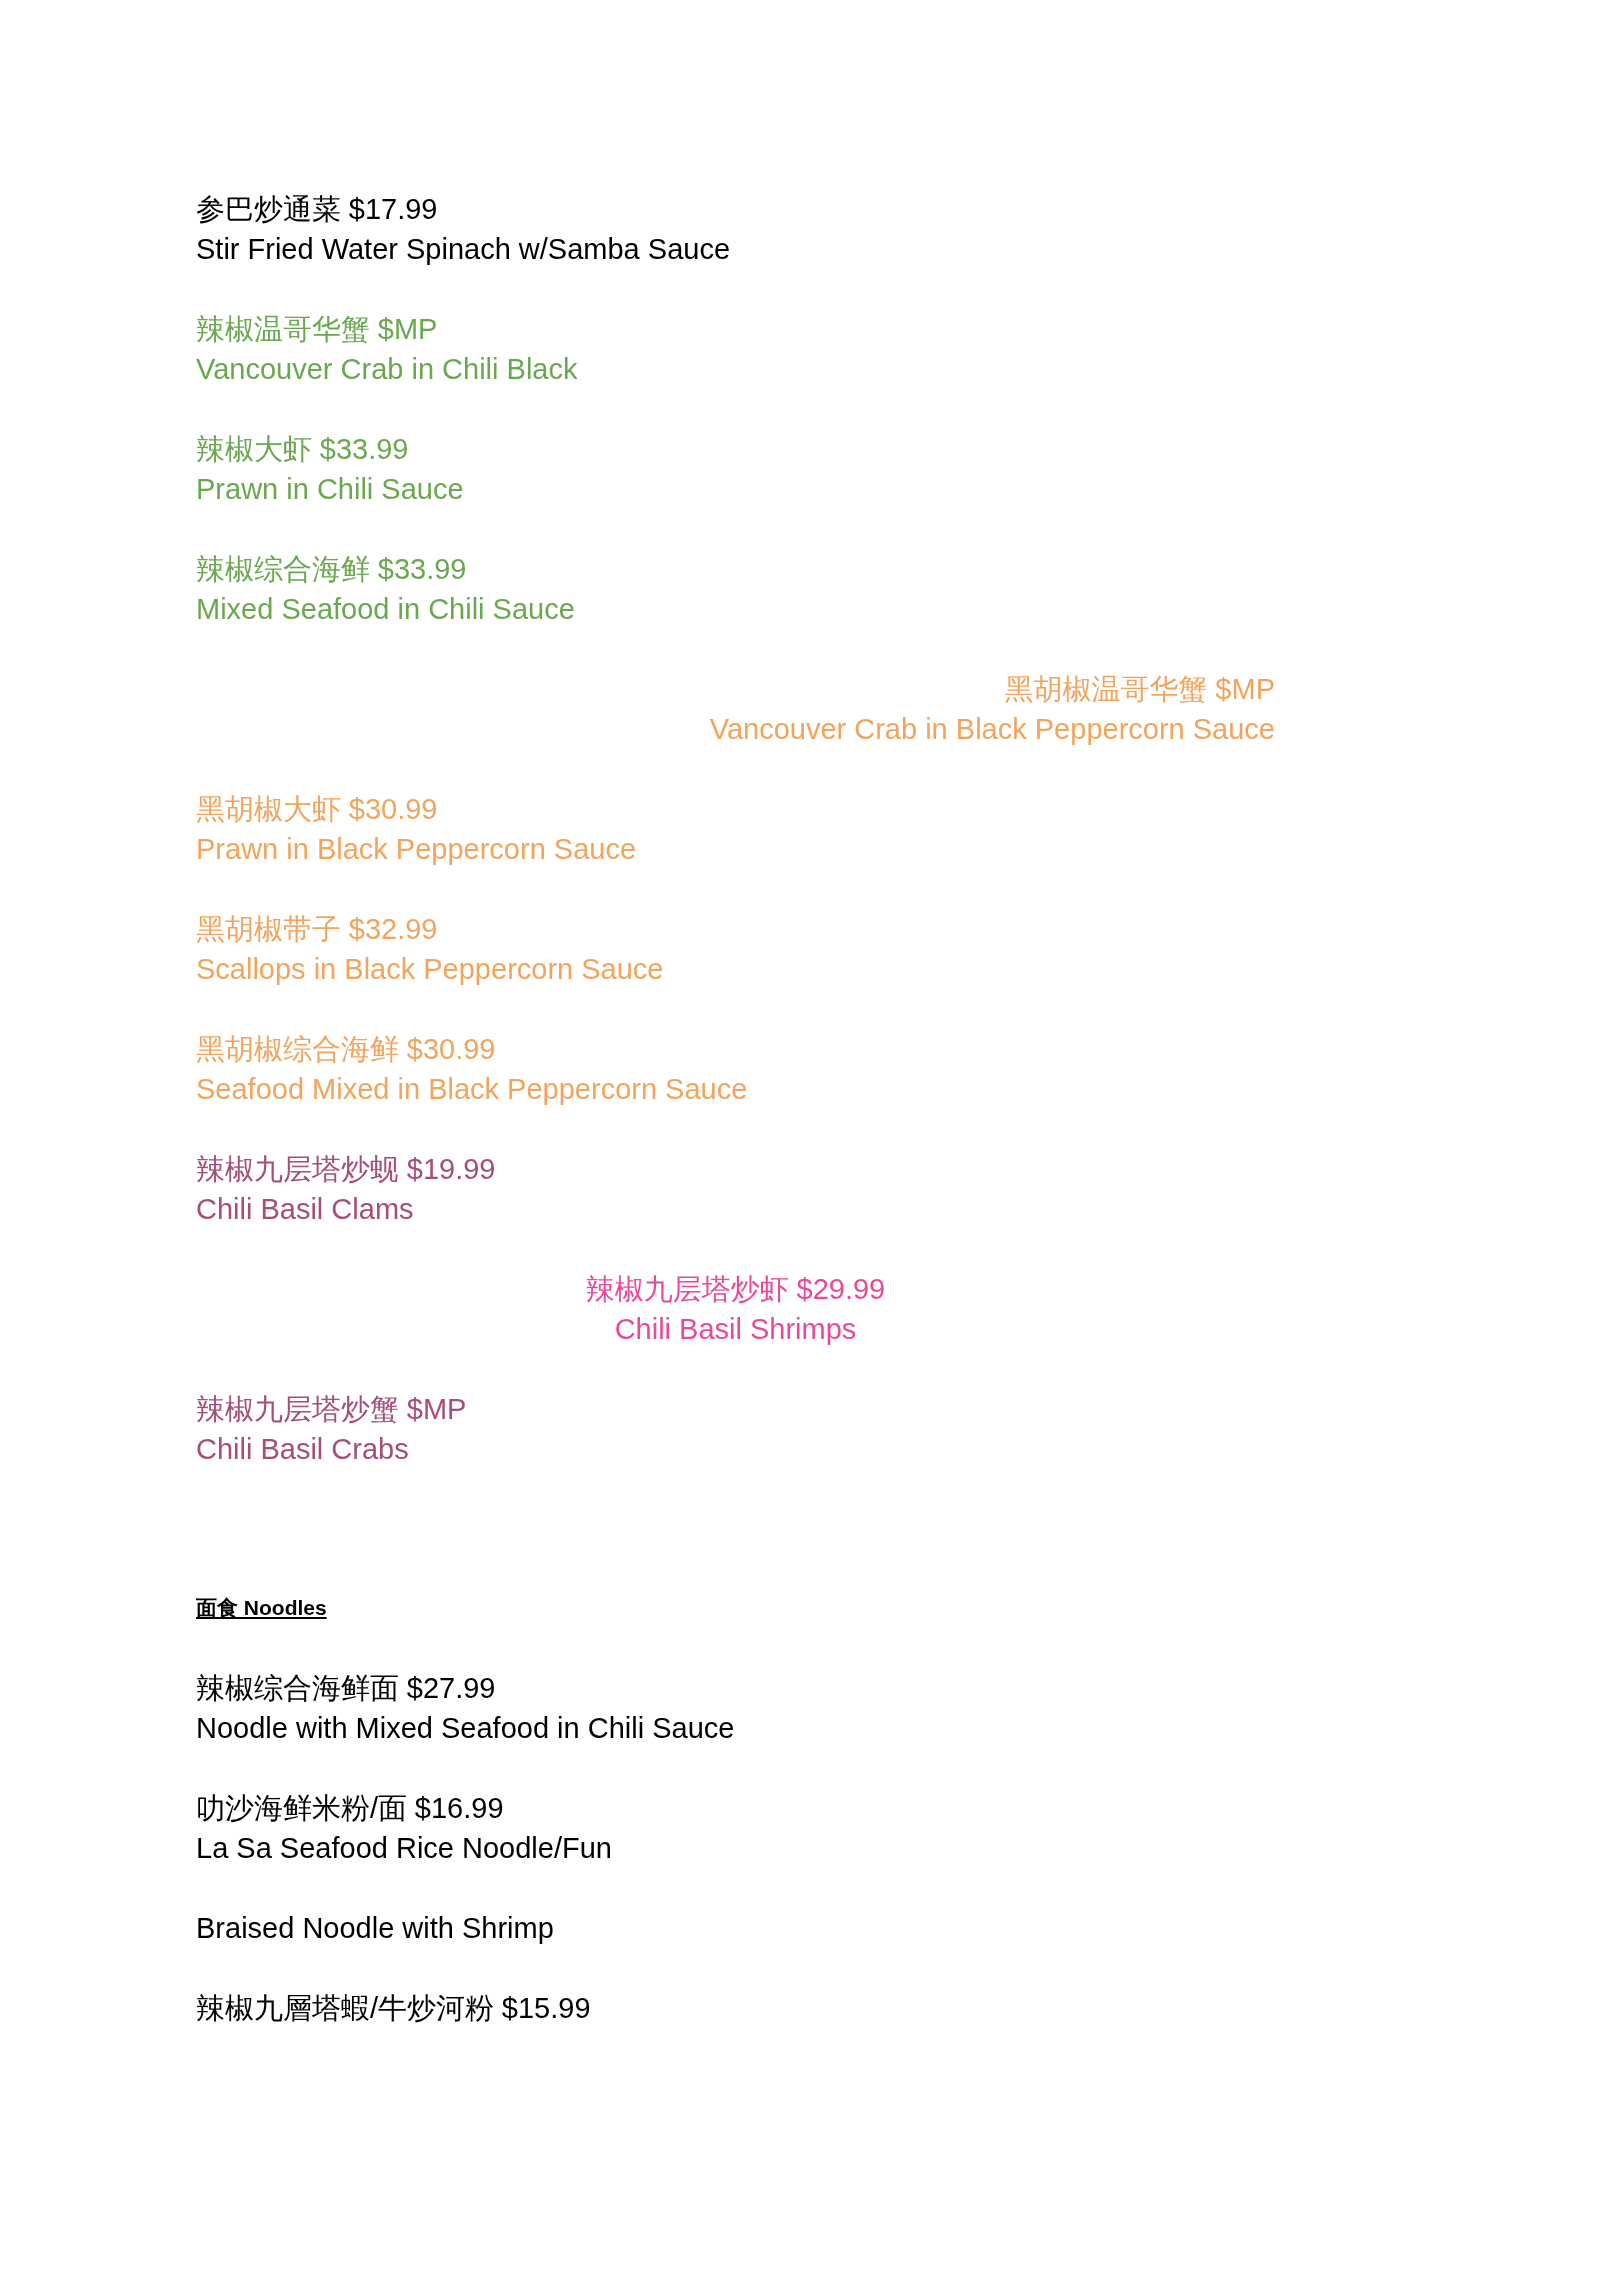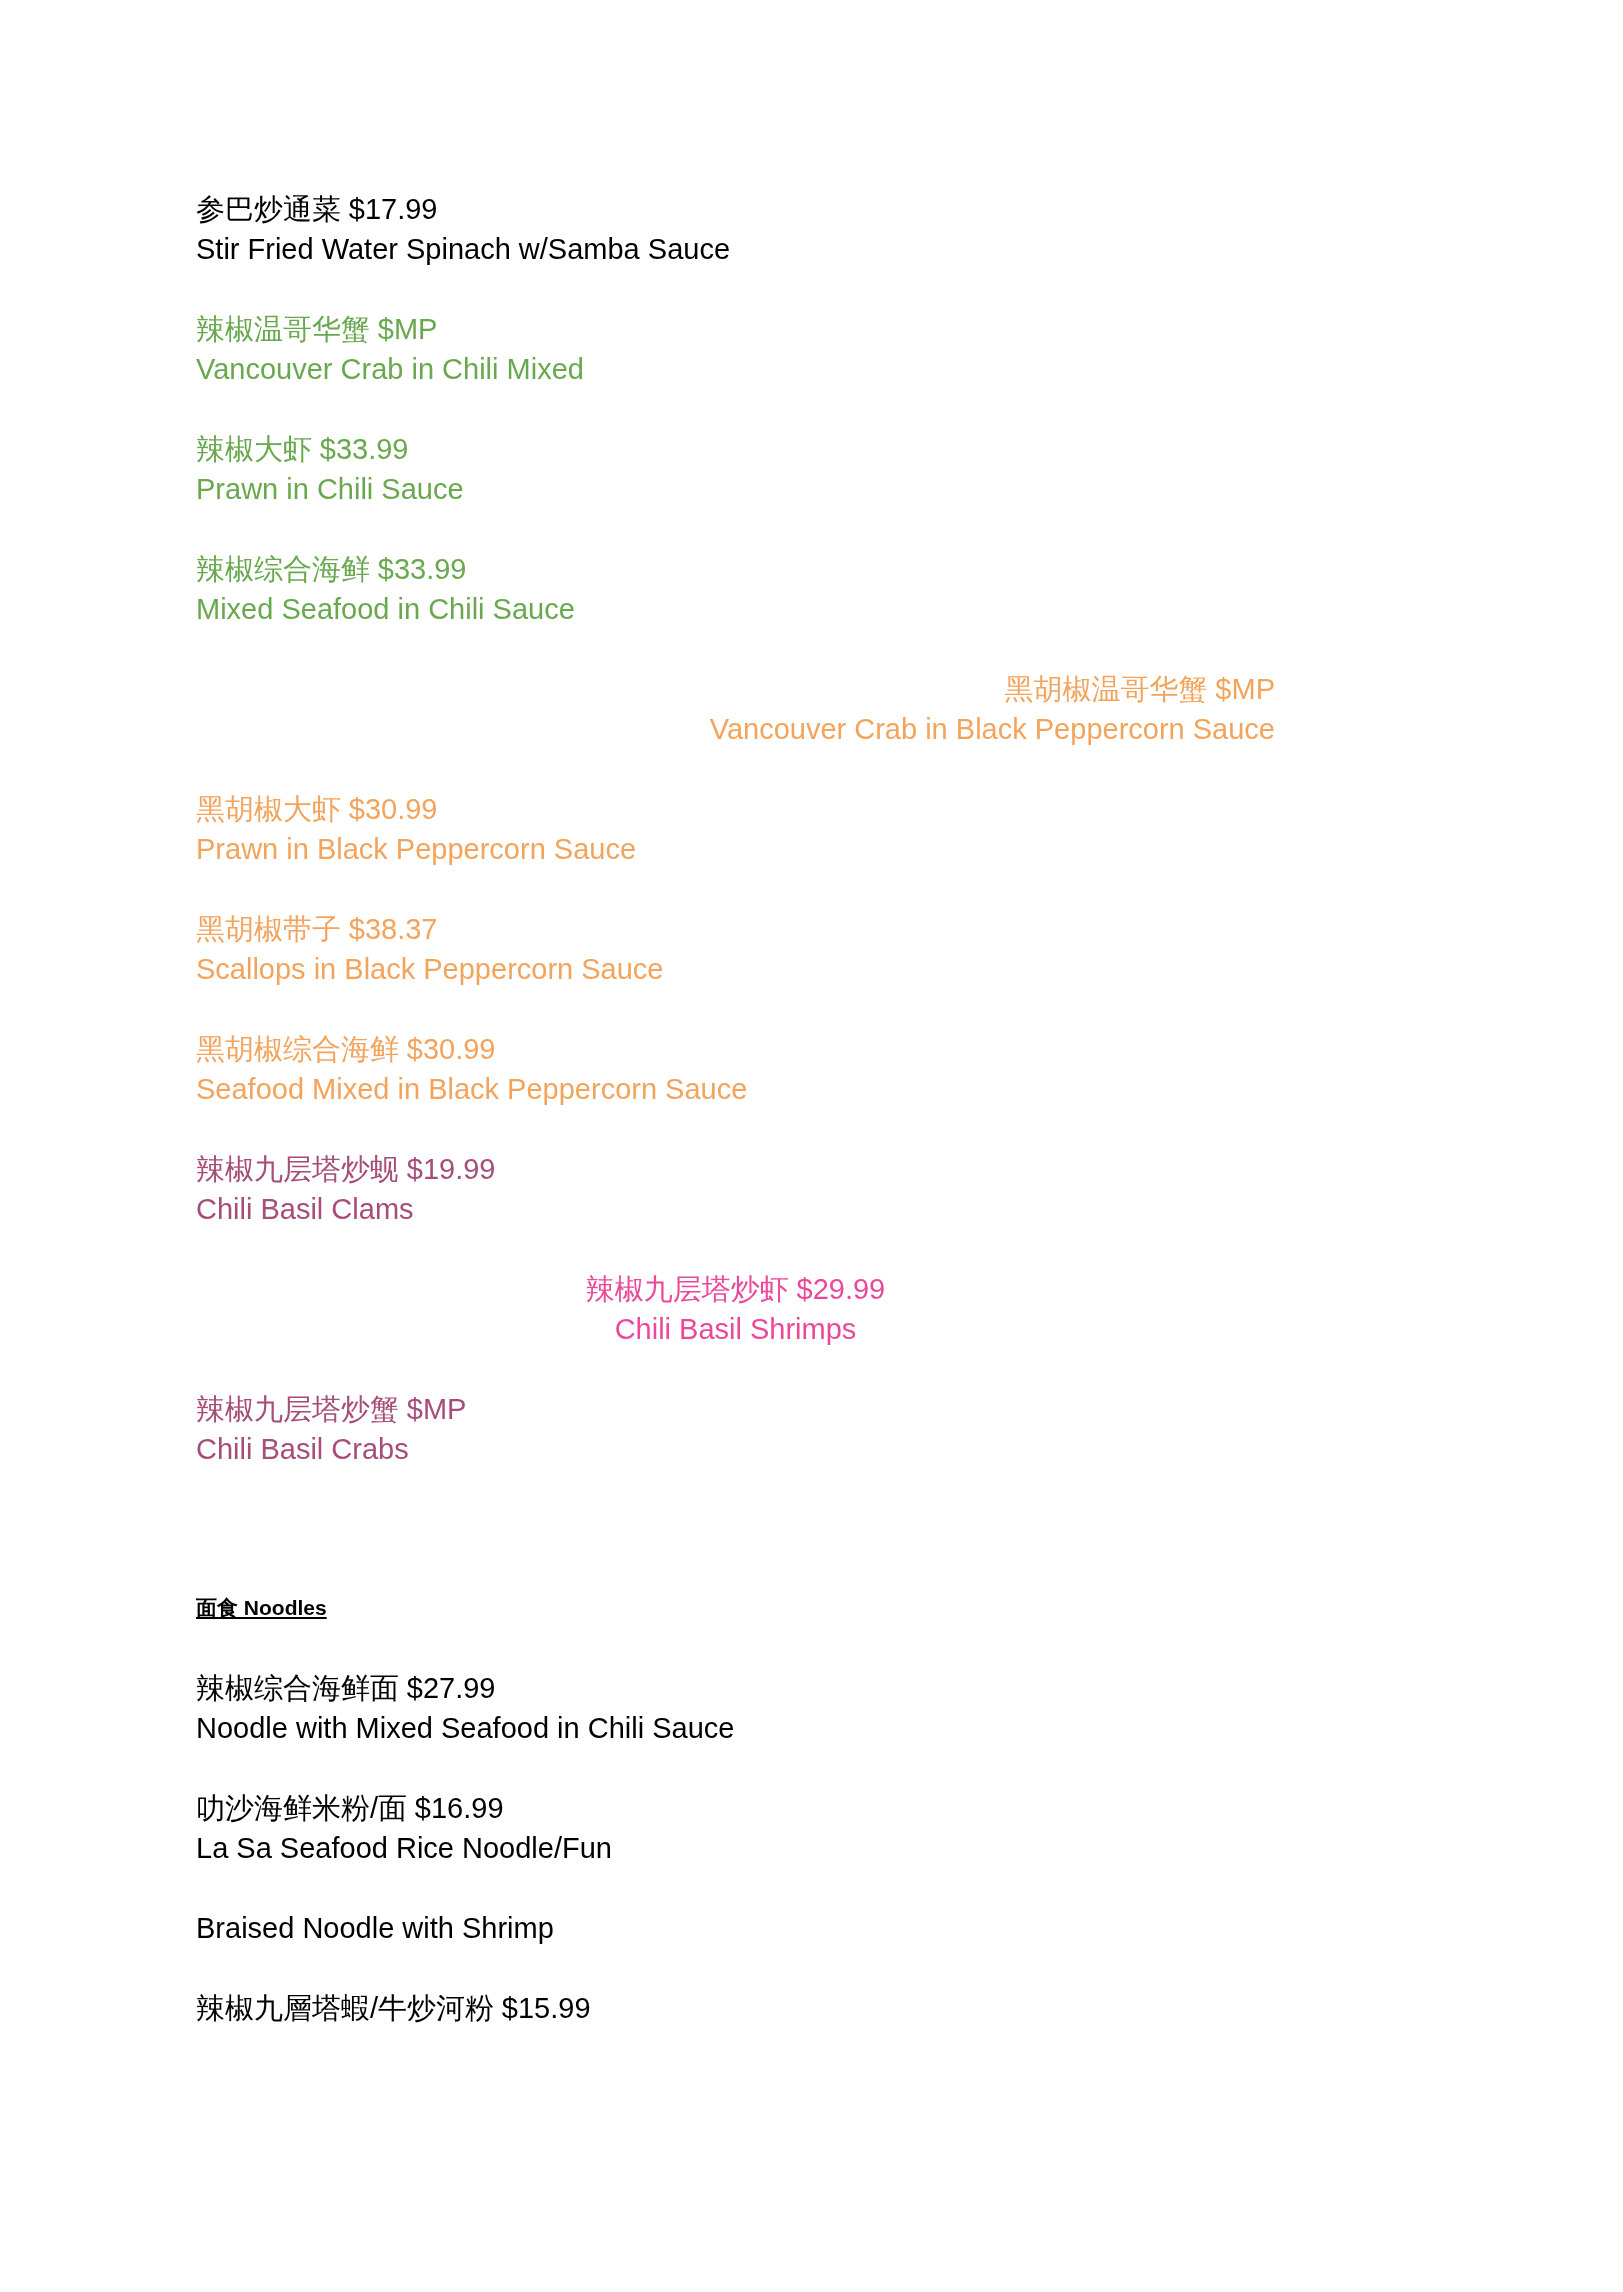--- a/index.html
+++ b/index.html
@@ -53,21 +53,21 @@
 <div class="page">
   <div class="content">
 
     <div class="menu-item" style="color: rgb(0, 0, 0);">
       <div class="zh-line"><span>参巴炒通菜</span><span class="price">$17.99</span></div>
       <div class="en-line">Stir Fried Water Spinach w/Samba Sauce</div>
     </div>
 
     <div class="menu-item" style="color: rgb(106, 168, 79);">
       <div class="zh-line"><span>辣椒温哥华蟹</span><span class="price">$MP</span></div>
-      <div class="en-line">Vancouver Crab in Chili Mixed</div>
+      <div class="en-line">Vancouver Crab in Chili Black</div>
     </div>
 
     <div class="menu-item" style="color: rgb(106, 168, 79);">
       <div class="zh-line"><span>辣椒大虾</span><span class="price">$33.99</span></div>
       <div class="en-line">Prawn in Chili Sauce</div>
     </div>
 
     <div class="menu-item" style="color: rgb(106, 168, 79);">
       <div class="zh-line"><span>辣椒综合海鲜</span><span class="price">$33.99</span></div>
       <div class="en-line">Mixed Seafood in Chili Sauce</div>
@@ -77,21 +77,21 @@
       <div class="zh-line"><span>黑胡椒温哥华蟹</span><span class="price">$MP</span></div>
       <div class="en-line">Vancouver Crab in Black Peppercorn Sauce</div>
     </div>
 
     <div class="menu-item" style="color: rgb(242, 164, 92);">
       <div class="zh-line"><span>黑胡椒大虾</span><span class="price">$30.99</span></div>
       <div class="en-line">Prawn in Black Peppercorn Sauce</div>
     </div>
 
     <div class="menu-item" style="color: rgb(242, 164, 92);">
-      <div class="zh-line"><span>黑胡椒带子</span><span class="price">$38.37</span></div>
+      <div class="zh-line"><span>黑胡椒带子</span><span class="price">$32.99</span></div>
       <div class="en-line">Scallops in Black Peppercorn Sauce</div>
     </div>
 
     <div class="menu-item" style="color: rgb(242, 164, 92);">
       <div class="zh-line"><span>黑胡椒综合海鲜</span><span class="price">$30.99</span></div>
       <div class="en-line">Seafood Mixed in Black Peppercorn Sauce</div>
     </div>
 
     <div class="menu-item" style="color: rgb(166, 77, 121);">
       <div class="zh-line"><span>辣椒九层塔炒蚬</span><span class="price">$19.99</span></div>

